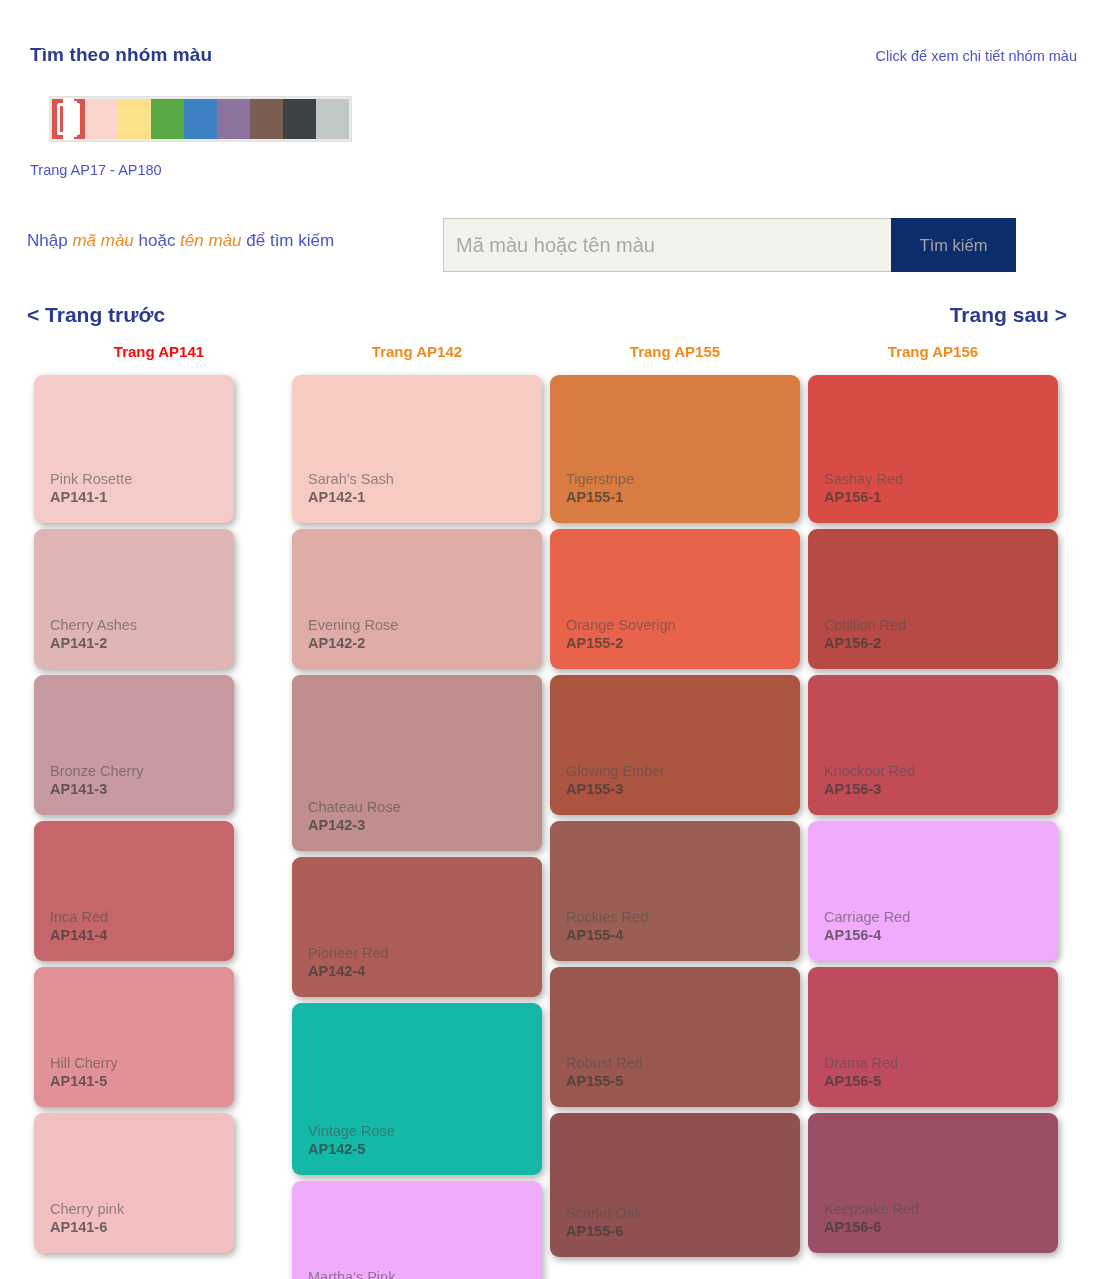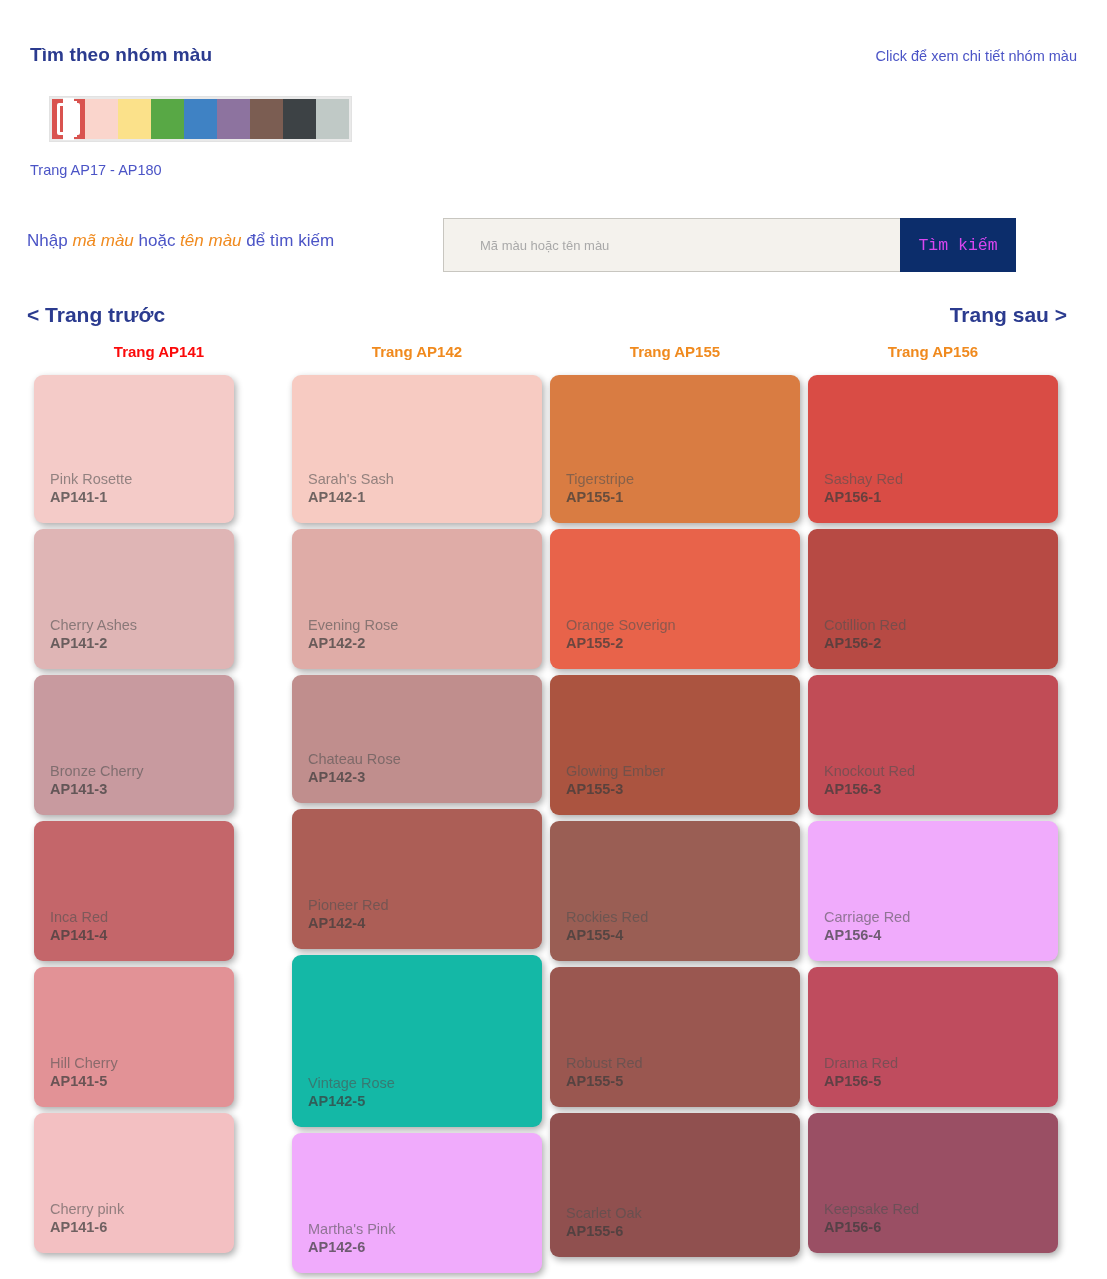--- a/index.html
+++ b/index.html
@@ -100,32 +100,32 @@
     width: 573px;
     height: 54px;
     display: flex;
   }
   .search-input {
     flex: 1;
     border: 1px solid #c8c6c0;
     border-right: none;
     background: #f4f2ed;
     font-family: "Liberation Sans", sans-serif;
-    font-size: 13px;
+    font-size: 20px;
     color: #333;
-    padding: 0 36px;
+    padding: 0 12px;
     outline: none;
   }
   .search-input::placeholder { color: #a9a9a9; }
   .search-button {
-    width: 116px;
+    width: 125px;
     background: #0c2d6b;
-    color: #d946ef;
+    color: #a3a3a3;
     border: none;
-    font-family: Liberation Mono, monospace;
+    font-family: Liberation Sans, sans-serif;
     font-size: 16.5px;
     cursor: pointer;
   }
 
   
   .pager-prev, .pager-next {
     position: absolute;
     top: 303px;
     font-size: 21px;
     font-weight: bold;
@@ -276,21 +276,21 @@
             <span class="card-name">Sarah's Sash</span>
             <span class="card-code">AP142-1</span>
           </div>
         </div>
         <div class="card" style="background: rgb(223, 172, 167); height: 140px;">
           <div class="card-text">
             <span class="card-name">Evening Rose</span>
             <span class="card-code">AP142-2</span>
           </div>
         </div>
-        <div class="card" style="background: rgb(192, 142, 141); height: 128px;">
+        <div class="card" style="background: rgb(192, 142, 141); height: 176px; border-radius: 8px;">
           <div class="card-text">
             <span class="card-name">Chateau Rose</span>
             <span class="card-code">AP142-3</span>
           </div>
         </div>
         <div class="card" style="background: rgb(172, 94, 86); height: 140px;">
           <div class="card-text">
             <span class="card-name">Pioneer Red</span>
             <span class="card-code">AP142-4</span>
           </div>

